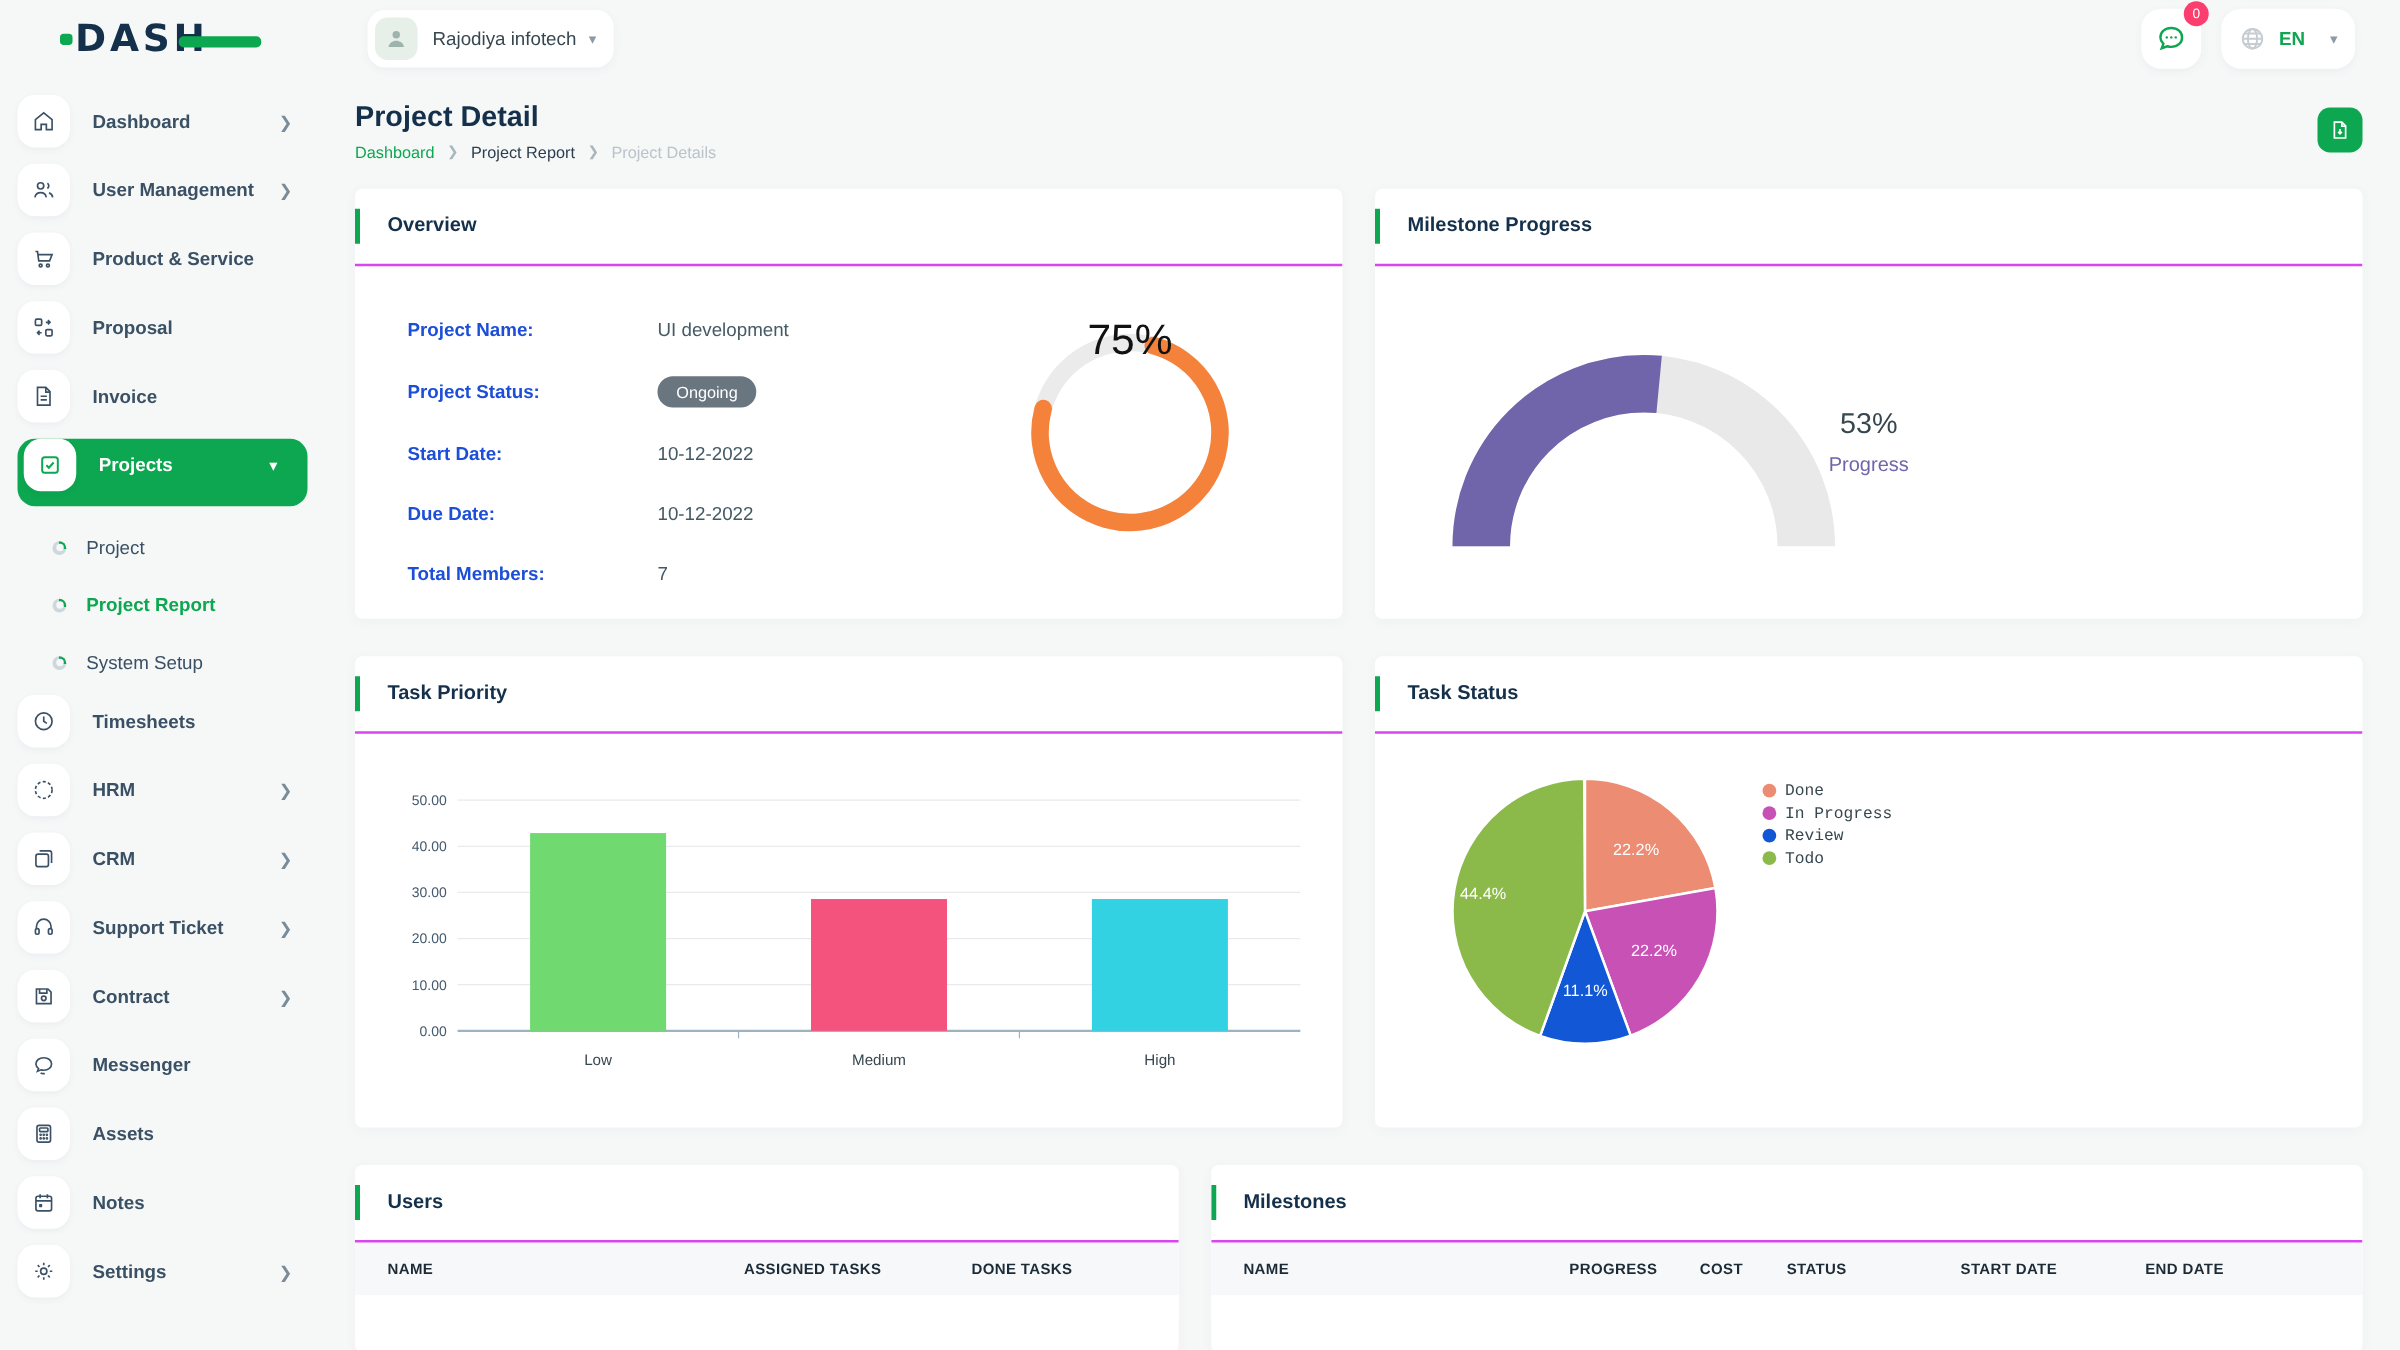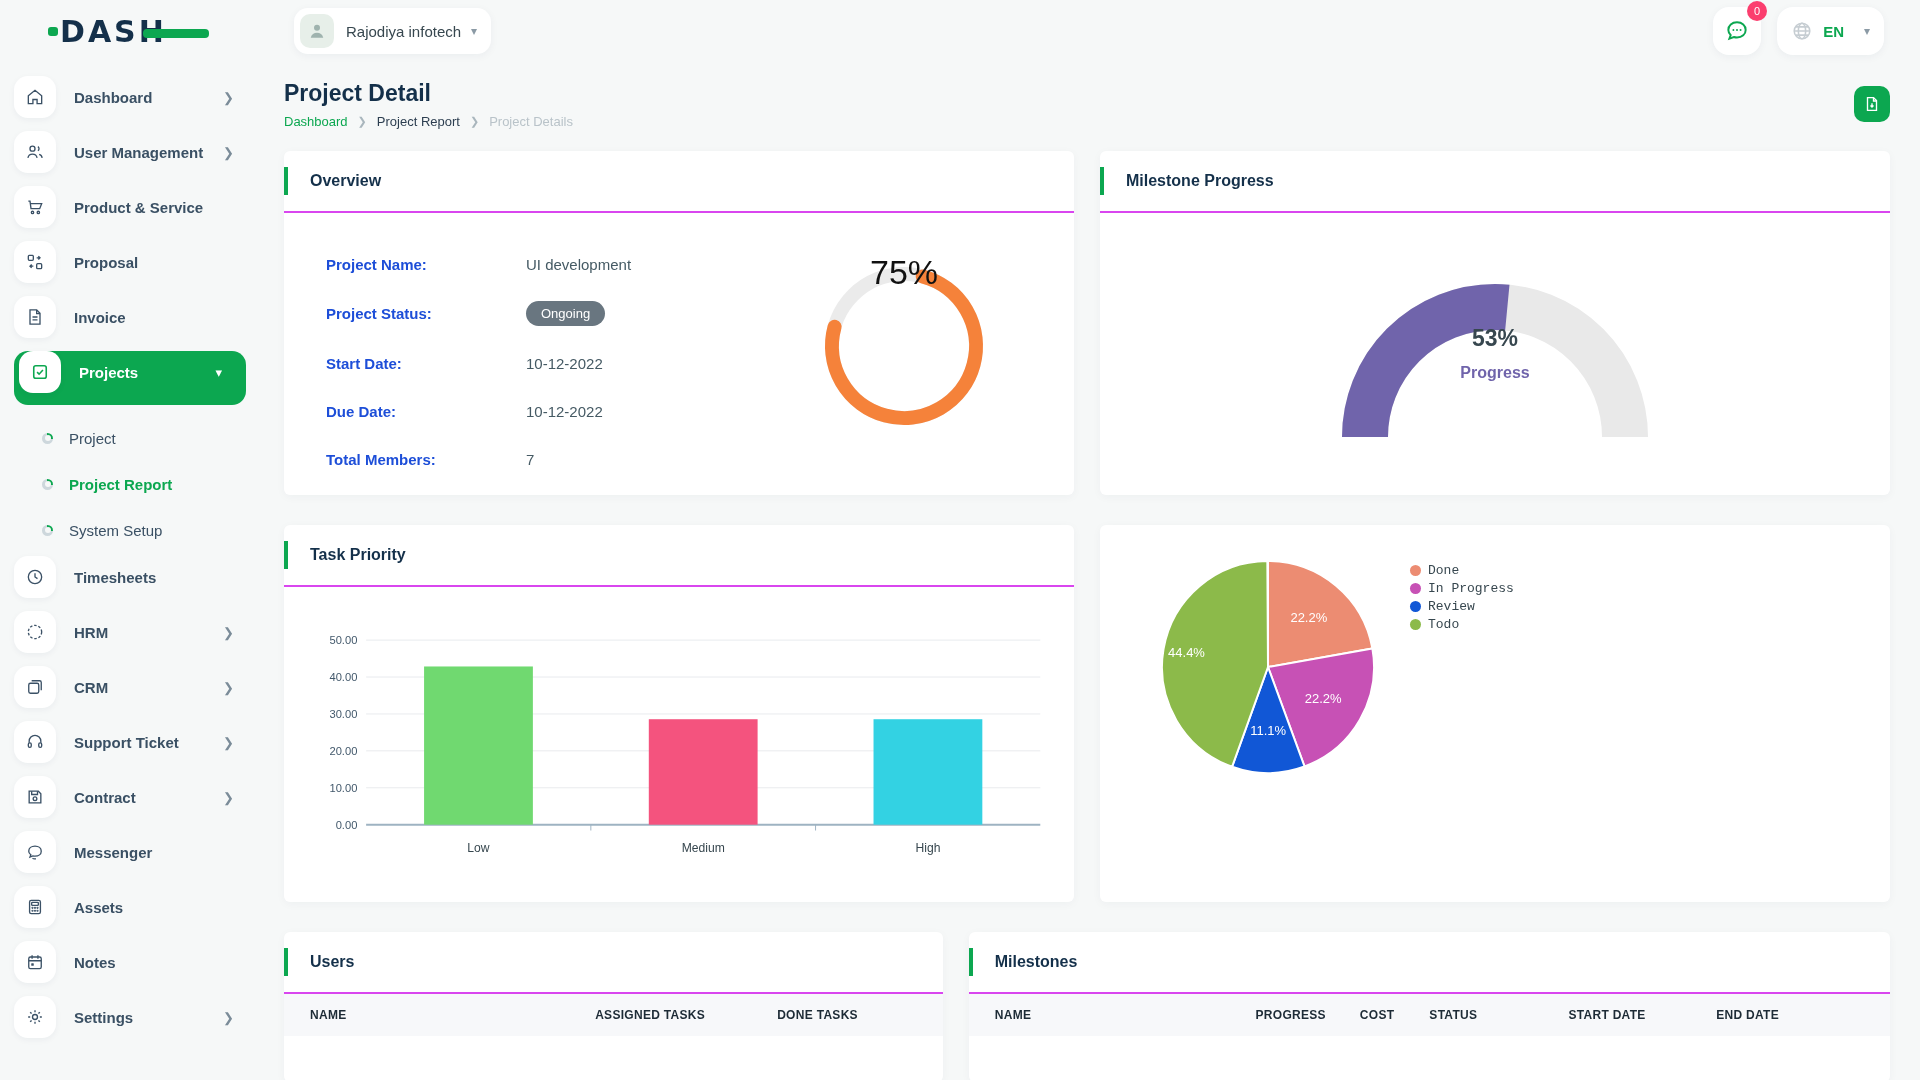--- a/index.html
+++ b/index.html
@@ -74,21 +74,21 @@
   .overview-body { display:flex; padding:40px 30px 30px 42px; }
   .ov-fields { flex:1; }
   .ov-row { display:flex; align-items:center; margin-bottom:26px; min-height:22px; }
   .ov-label { width:200px; font-size:15px; font-weight:700; color:#1d4ed8; }
   .ov-value { font-size:15px; color:#455a64; }
   .status-badge { background:#697680; color:#fff; font-size:13px; border-radius:16px; padding:5px 15px; }
   .donut-wrap { width:220px; display:flex; align-items:flex-start; justify-content:center; position:relative; margin-right:30px; }
   .donut-center { position:absolute; font-size:34px; color:#111; }
 
   
-  .gauge-body { display:flex; justify-content:center; padding-top:24px; position:relative;font-weight:bold; }
+  .gauge-body { display:flex; padding-top:24px; position:relative; }
   .gauge-text { position:absolute; top:112px; width:100%; text-align:center; }
   .gauge-pct { font-size:23px; color:#37474f; }
   .gauge-sub { font-size:16px; color:#7064ab; margin-top:12px; }
 
   
   .bar-body { padding:28px 24px 0 18px; }
 
   
   .pie-body { display:flex; padding:26px 0 0 52px; }
   .legend { margin:12px 0 0 26px; }
@@ -429,20 +429,21 @@
               <line x1="297.33333333333337" y1="212" x2="297.33333333333337" y2="218" stroke="#9eb3c2"></line>
               <text x="413.00000000000006" y="240" text-anchor="middle" font-size="12.5" fill="#37474f" font-family="Liberation Sans, sans-serif">Medium</text>
               <rect x="588.3333333333334" y="103.434" width="112" height="108.566" fill="#33d2e3"></rect>
               <line x1="528.6666666666667" y1="212" x2="528.6666666666667" y2="218" stroke="#9eb3c2"></line>
               <text x="644.3333333333334" y="240" text-anchor="middle" font-size="12.5" fill="#37474f" font-family="Liberation Sans, sans-serif">High</text>
             </svg>
         </div>
       </div>
 
       <div class="card h377">
+        <div class="card-head"><span class="card-title">Task Status</span></div>
         <div class="pie-body">
           <svg id="pie-chart" width="232" height="232" viewBox="0 0 232 232">
               <path d="M 116 116 L 116 10 A 106 106 0 0 1 220.36381946009578 97.44755574862074 Z" fill="#ec8c72" stroke="#fff" stroke-width="2"></path>
               <text x="156.84726874203076" y="71.25104476692536" text-anchor="middle" font-size="13" fill="#fff" font-family="Liberation Sans, sans-serif">22.2%</text>
               <path d="M 116 116 L 220.36381946009578 97.44755574862074 A 106 106 0 0 1 152.5321498564988 215.50578891131065 Z" fill="#c751b5" stroke="#fff" stroke-width="2"></path>
               <text x="171.14569659406158" y="151.6845726995916" text-anchor="middle" font-size="13" fill="#fff" font-family="Liberation Sans, sans-serif">22.2%</text>
               <path d="M 116 116 L 152.5321498564988 215.50578891131065 A 106 106 0 0 1 80.0937804539991 215.7333615091479 Z" fill="#1157d6" stroke="#fff" stroke-width="2"></path>
               <text x="116.19980496410193" y="183.59968614683817" text-anchor="middle" font-size="13" fill="#fff" font-family="Liberation Sans, sans-serif">11.1%</text>
               <path d="M 116 116 L 80.0937804539991 215.7333615091479 A 106 106 0 0 1 115.33398673965077 10.002092349249466 Z" fill="#8cba4a" stroke="#fff" stroke-width="2"></path>
               <text x="34.50690487308083" y="106.04085079115117" text-anchor="middle" font-size="13" fill="#fff" font-family="Liberation Sans, sans-serif">44.4%</text>

